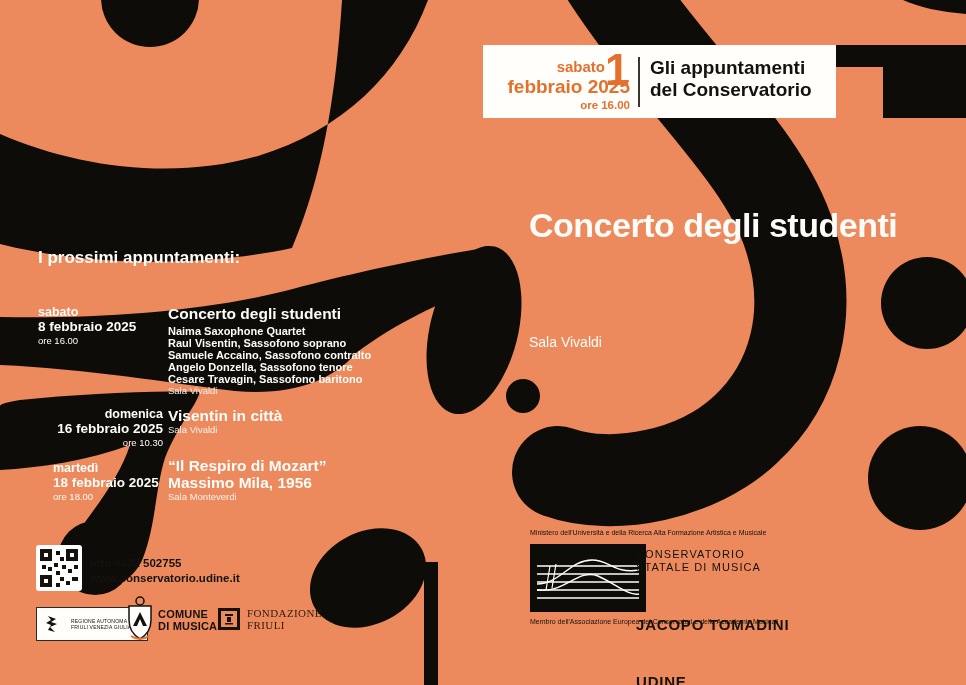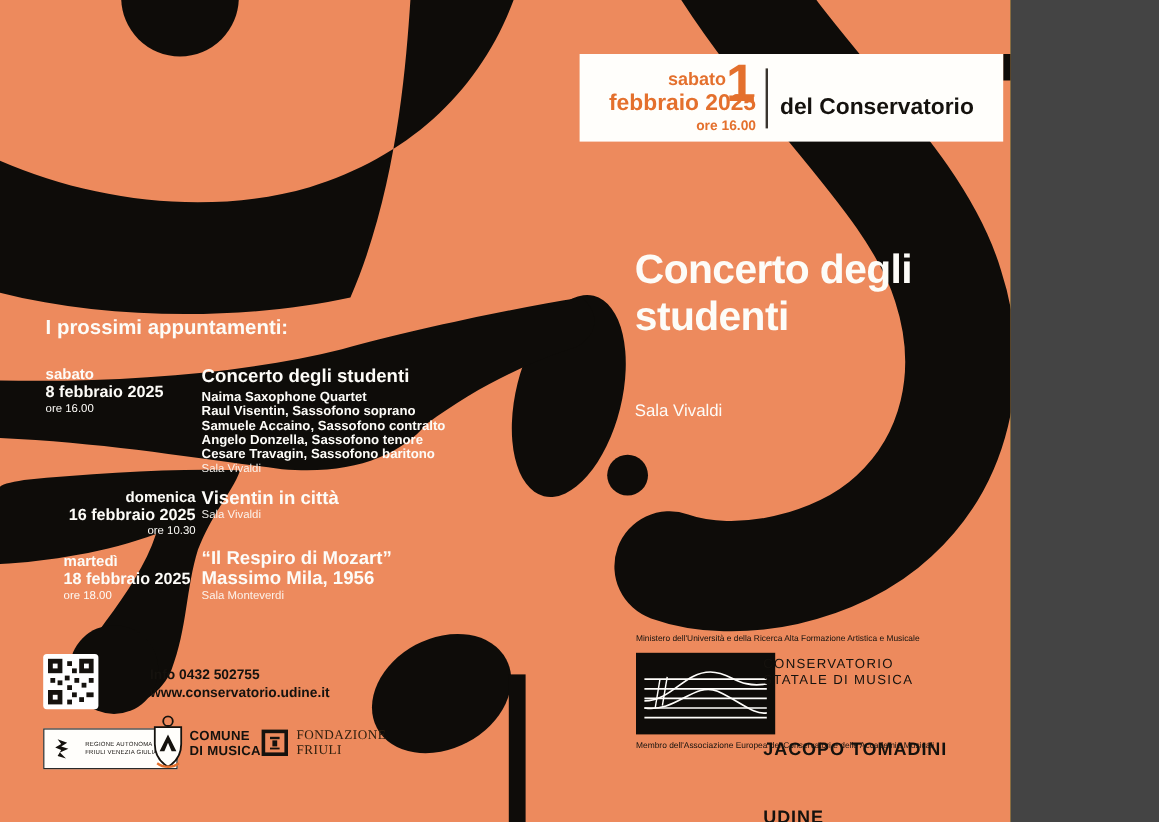--- a/index.html
+++ b/index.html
@@ -1,18 +1,18 @@
 <!DOCTYPE html>
 <html><head>
 <meta charset="utf-8">
 <style>
   html,body{margin:0;padding:0;background:#444;}
   .poster{
-    position:relative;width:842px;height:685px;overflow:hidden;
-    background:#4d7c0f;
+    position:relative;width:966px;height:685px;overflow:hidden;
+    background:#d946ef;
     font-family:"Liberation Sans",sans-serif;
     -webkit-font-smoothing:antialiased;
   }
   .bg{position:absolute;left:0;top:0;width:966px;height:685px;display:block;}
   .abs{position:absolute;}
   .white-txt{color:#FDFCF8;}
 
   
   .badge{left:483px;top:45px;width:353px;height:73px;background:#FFFEFB;}
   .badge .day{position:absolute;right:231px;top:13px;font-size:15px;font-weight:bold;color:#E4702D;}
@@ -21,31 +21,31 @@
   .badge .time{position:absolute;right:206px;top:54px;font-size:11.5px;font-weight:bold;color:#E4702D;}
   .badge .divider{position:absolute;left:155px;top:12px;width:2px;height:50px;background:#3A352F;}
   .badge .series{position:absolute;left:167px;top:12px;font-size:19px;line-height:21.5px;font-weight:bold;color:#15120E;}
 
   
   .main-title{left:529px;top:206px;font-size:34px;font-weight:bold;letter-spacing:-0.5px;}
   .performers{left:529px;top:258px;font-size:20.5px;font-weight:bold;line-height:23px;}
   .main-venue{left:529px;top:334px;font-size:14px;}
 
   
-  .up-head{left:38px;top:263px;font-size:17px;font-weight:bold;}
+  .up-head{left:38px;top:248px;font-size:17px;font-weight:bold;}
   .ev-day{font-size:12.5px;font-weight:bold;line-height:14px;}
   .ev-date{font-size:13.5px;font-weight:bold;line-height:16px;}
   .ev-time{font-size:9.5px;line-height:12px;}
   .ev-title{font-size:15.5px;font-weight:bold;line-height:17px;}
   .ev-line{font-size:11px;font-weight:bold;line-height:12px;}
   .ev-venue{font-size:9.5px;line-height:12px;opacity:.92;}
 
   
   .qr-box{left:36px;top:545px;width:46px;height:46px;background:#fff;border-radius:3px;}
-  .contact{left:90px;top:556px;font-size:11.5px;font-weight:bold;line-height:14.5px;color:#15120E;margin-left:35px;}
+  .contact{left:90px;top:556px;font-size:11.5px;font-weight:bold;line-height:14.5px;color:#15120E;}
 
   
   .regione{left:36px;top:607px;width:112px;height:34px;background:#FFFEFB;border:1px solid #2a2a2a;box-sizing:border-box;display:flex;align-items:center;}
   .regione .txt{font-size:5px;line-height:6px;color:#15120E;letter-spacing:.2px;}
   .comune{left:126px;top:596px;}
   .comune-txt{left:158px;top:608px;font-size:11px;font-weight:bold;line-height:12px;color:#15120E;letter-spacing:.2px;}
   .fond-box{left:218px;top:608px;width:22px;height:22px;border:3px solid #15120E;box-sizing:border-box;display:flex;align-items:center;justify-content:center;}
   .fond-txt{left:247px;top:608px;font-family:"Liberation Serif",serif;font-size:11px;line-height:11.5px;color:#31200F;letter-spacing:.4px;}
 
   
@@ -110,21 +110,21 @@
     <circle cx="920" cy="478" r="52" fill="#0E0C09"></circle>
   </svg>
 
   <div class="abs badge">
     <span class="day">sabato</span>
     <span class="one">1</span>
     <span class="monthyear">febbraio 2025</span>
     <span class="time">ore 16.00</span>
     <span class="divider"></span>
     <span class="series">
-      <br>
+      <span>Gli appuntamenti</span><br>
       <span>del Conservatorio</span>
     </span>
   </div>
 
   <div class="abs main-title white-txt">Concerto degli studenti</div>
   <div class="abs main-venue white-txt">Sala Vivaldi</div>
 
   <div class="abs up-head white-txt">I prossimi appuntamenti:</div>
 
   <div class="abs white-txt" style="left:38px;top:305px;width:125px;">

